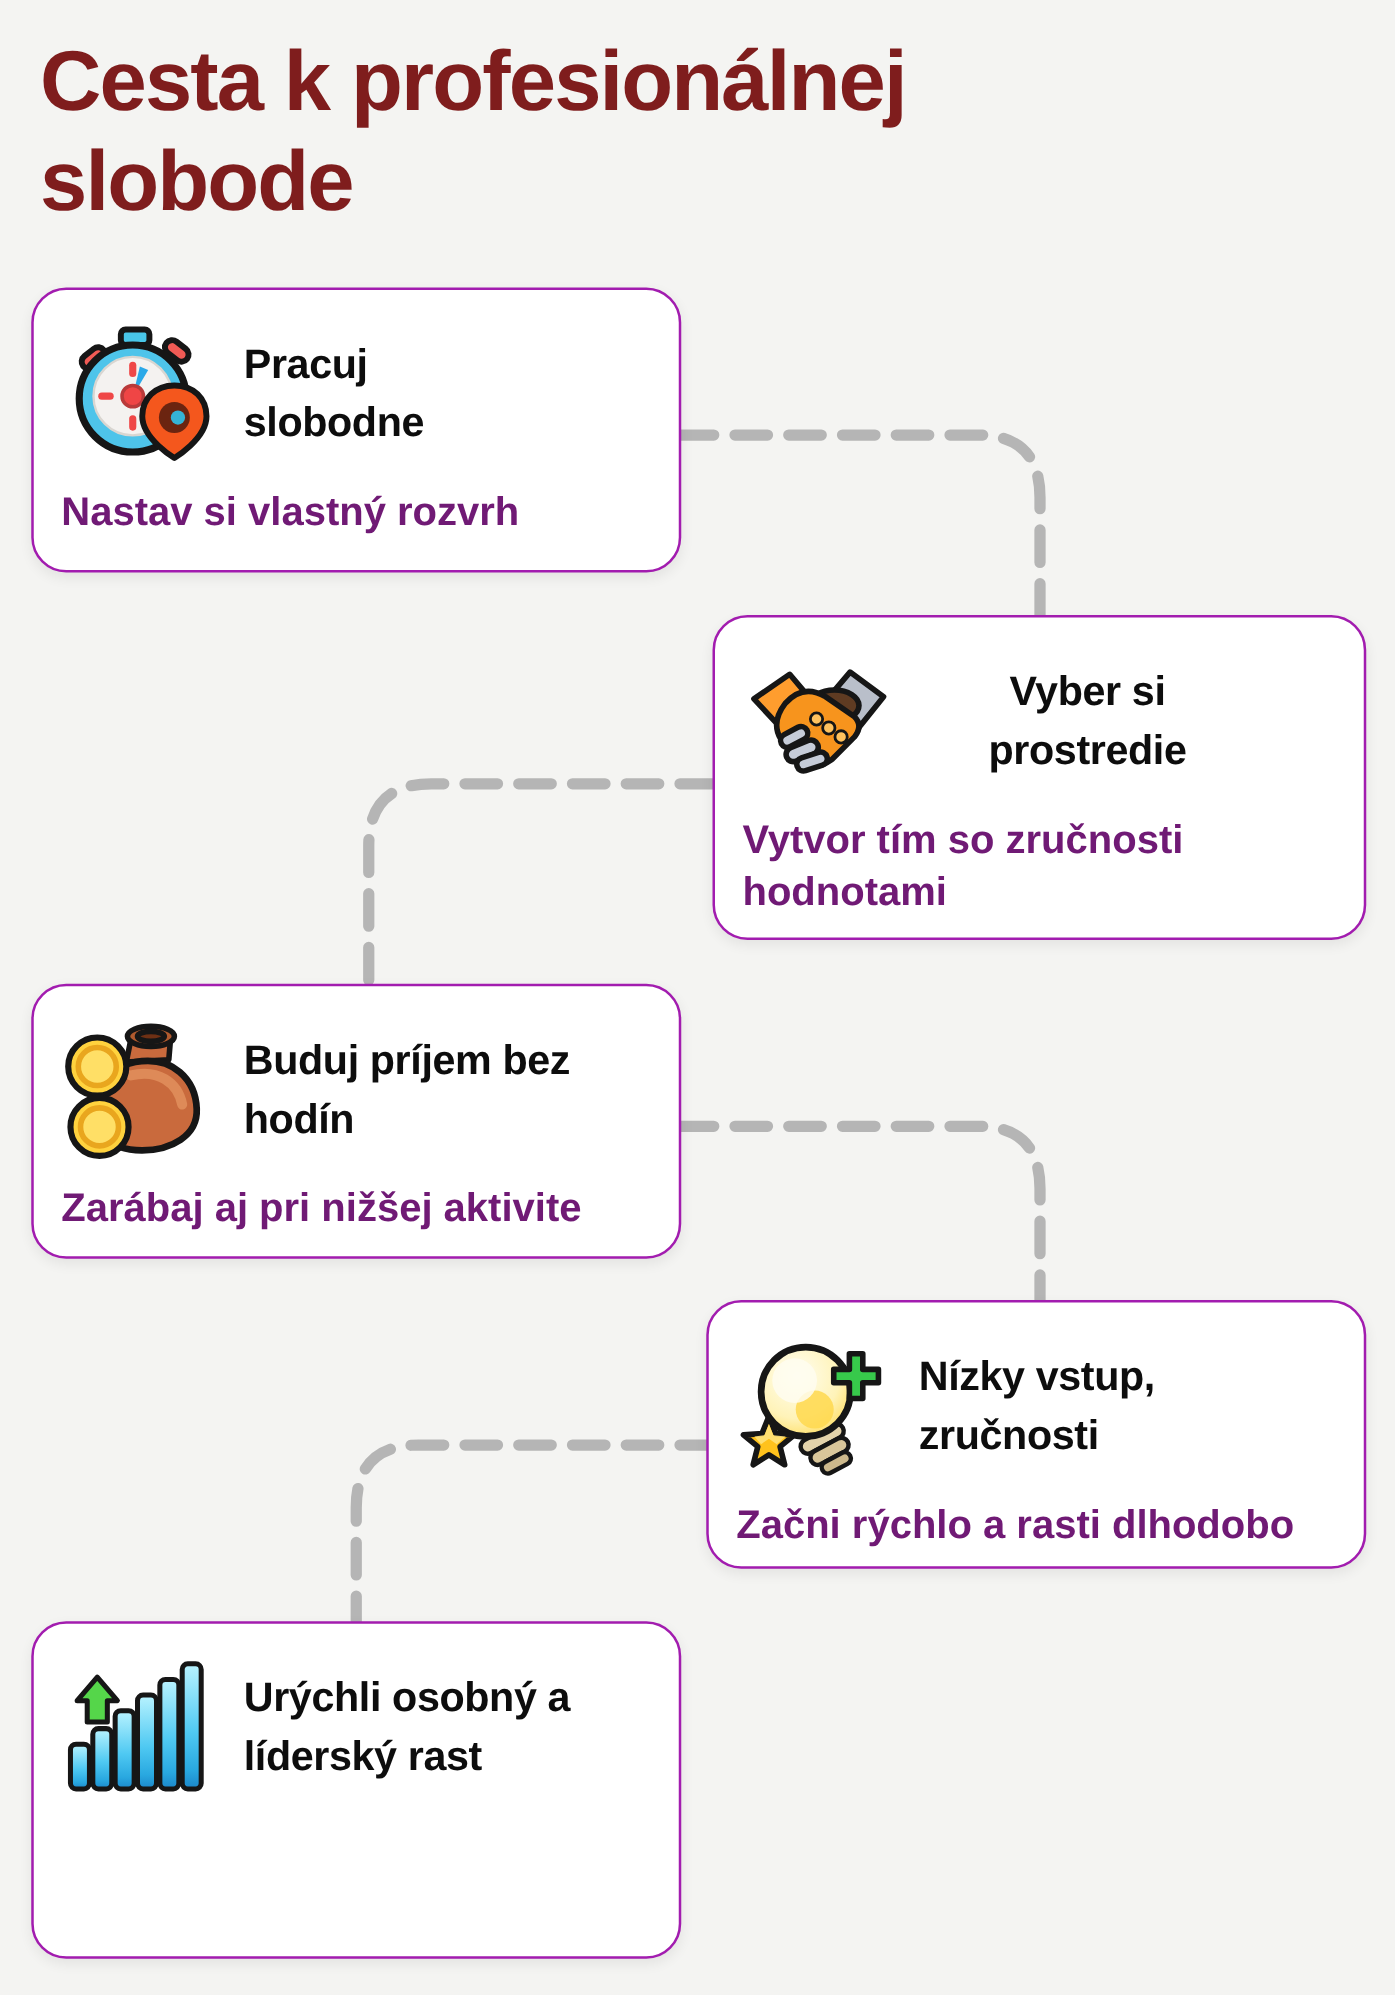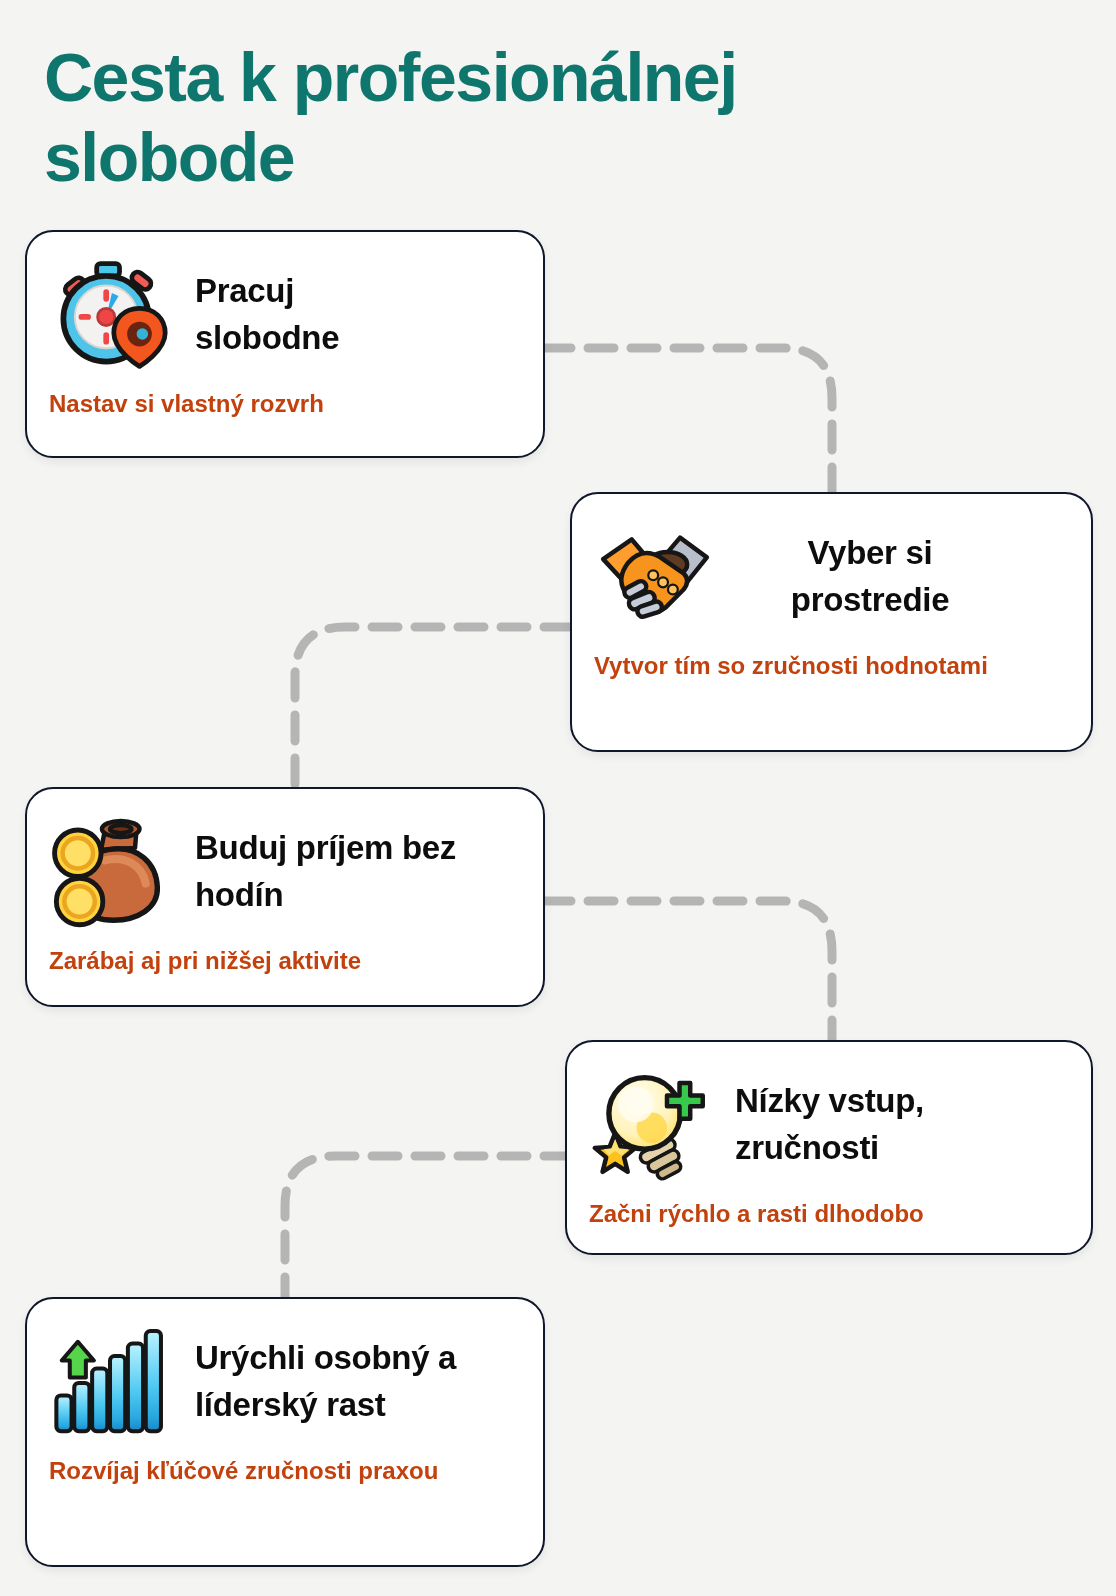--- a/index.html
+++ b/index.html
@@ -8,38 +8,38 @@
     width:1116px;height:1596px;
     margin:0 auto;
     background:#f4f4f2;
     font-family:"Liberation Sans",sans-serif;
     color:#111;
     overflow:hidden;
   }
   .page-title{
     position:absolute;left:28px;top:22px;width:860px;
     font-size:68px;line-height:1.17;font-weight:800;
-    letter-spacing:-1.5px;color:#0f766e;margin:16px;
+    letter-spacing:-1.5px;color:#7f1d1d;margin:4px;
   }
   .connectors{position:absolute;left:0;top:0;width:1116px;height:1596px;}
   .card{
     position:absolute;background:#ffffff;
-    border:2px solid #0f172a;border-radius:28px;
+    border:2px solid #a21caf;border-radius:28px;
     box-shadow:0 4px 10px rgba(0,0,0,0.07);
     box-sizing:border-box;
   }
   .card-row{display:flex;align-items:center;gap:26px;padding:24px 24px 0 24px;}
   .card-icon{width:118px;height:118px;flex:none;display:block;}
   .card-title{
     font-size:33px;font-weight:800;line-height:1.42;
     letter-spacing:-0.3px;color:#0d0d0d;
   }
   .card-sub{
-    font-size:24px;font-weight:700;line-height:1.32;
-    color:#c2410c;margin:14px 26px 0 22px;
+    font-size:32px;font-weight:700;line-height:1.32;
+    color:#701a75;margin:14px 26px 0 22px;
   }
   .tw220{max-width:220px;} .tw260{max-width:260px;text-align:center;} .tw330{max-width:330px;}
   .tw280{max-width:280px;} .tw320{max-width:320px;}
   
   .card1{left:25px;top:230px;width:520px;height:228px;}
   .card2{left:570px;top:492px;width:523px;height:260px;}
   .card3{left:25px;top:787px;width:520px;height:220px;}
   .card4{left:565px;top:1040px;width:528px;height:215px;}
   .card5{left:25px;top:1297px;width:520px;height:270px;}
 </style>
@@ -172,16 +172,15 @@
           <rect x="26" y="62" width="17" height="54" rx="5"></rect>
           <rect x="46" y="46" width="17" height="70" rx="5"></rect>
           <rect x="66" y="32" width="17" height="84" rx="5"></rect>
           <rect x="86" y="18" width="17" height="98" rx="5"></rect>
           <rect x="106" y="4" width="17" height="112" rx="5"></rect>
         </g>
         <polygon points="30,16 48,37 39,37 39,56 21,56 21,37 12,37" fill="#55d64a" stroke="#161616" stroke-width="4.5" stroke-linejoin="round"></polygon>
       </svg>
       <div class="card-title tw320">Urýchli osobný a líderský rast</div>
     </div>
-    <div class="card-sub">Rozvíjaj kľúčové zručnosti praxou</div>
   </div>
 
 </div>
 
 </body></html>

